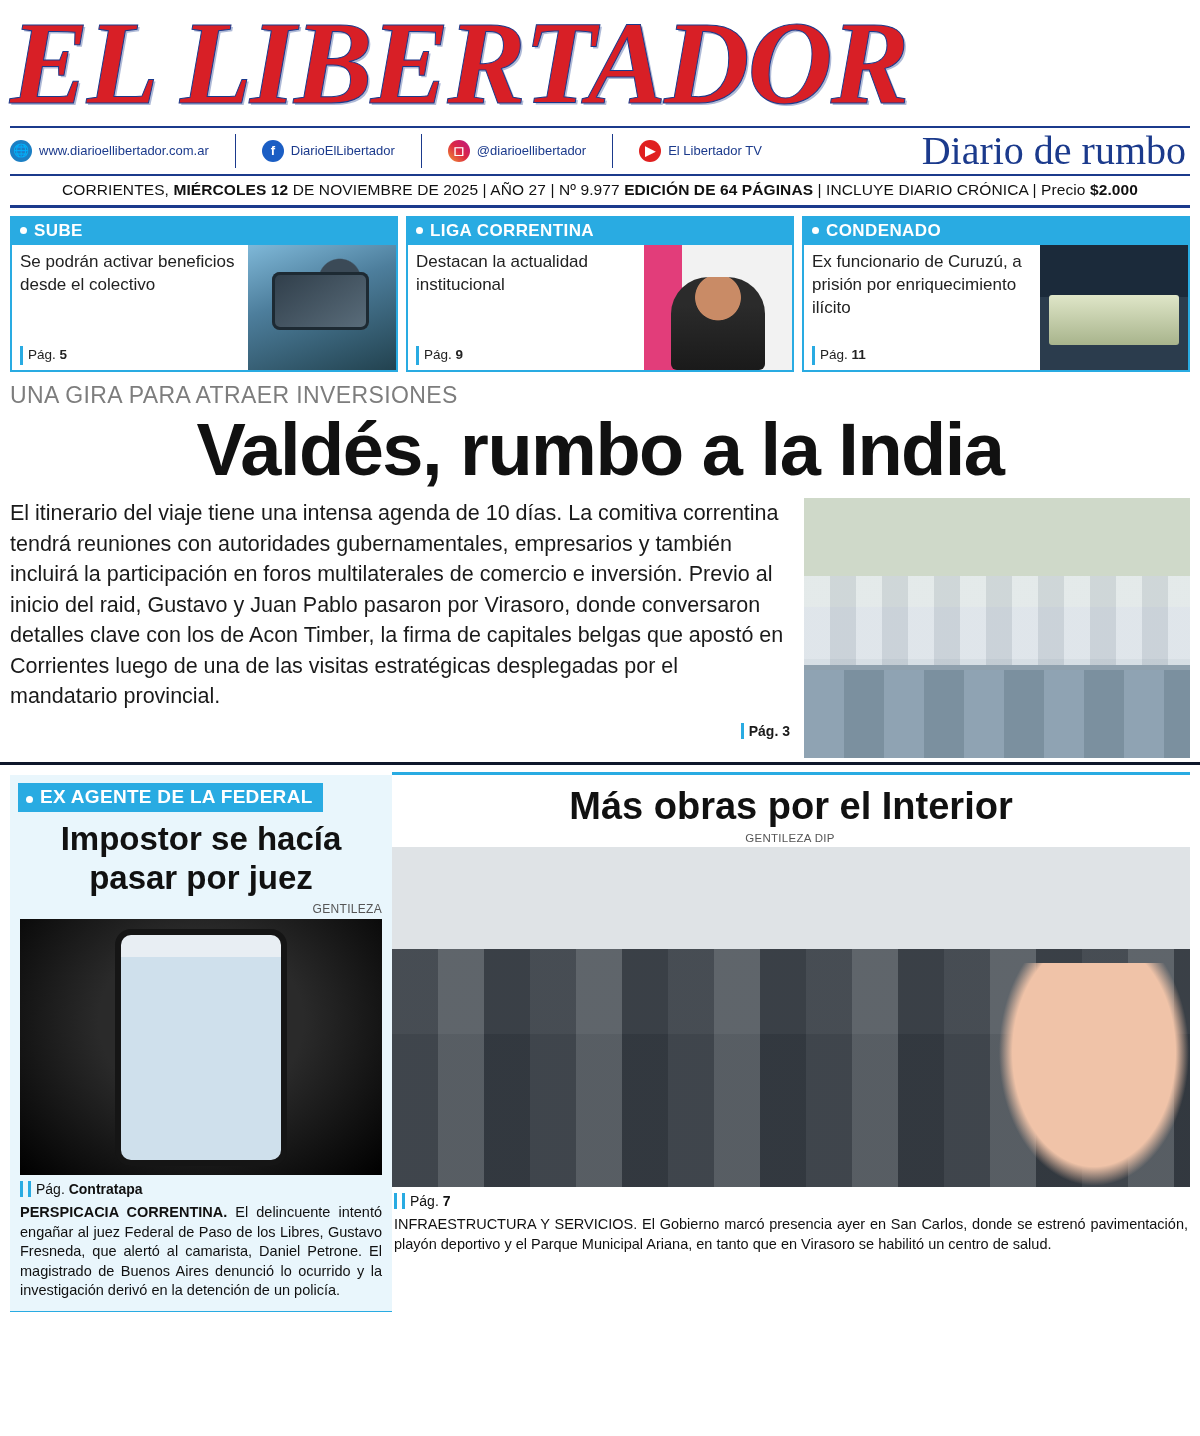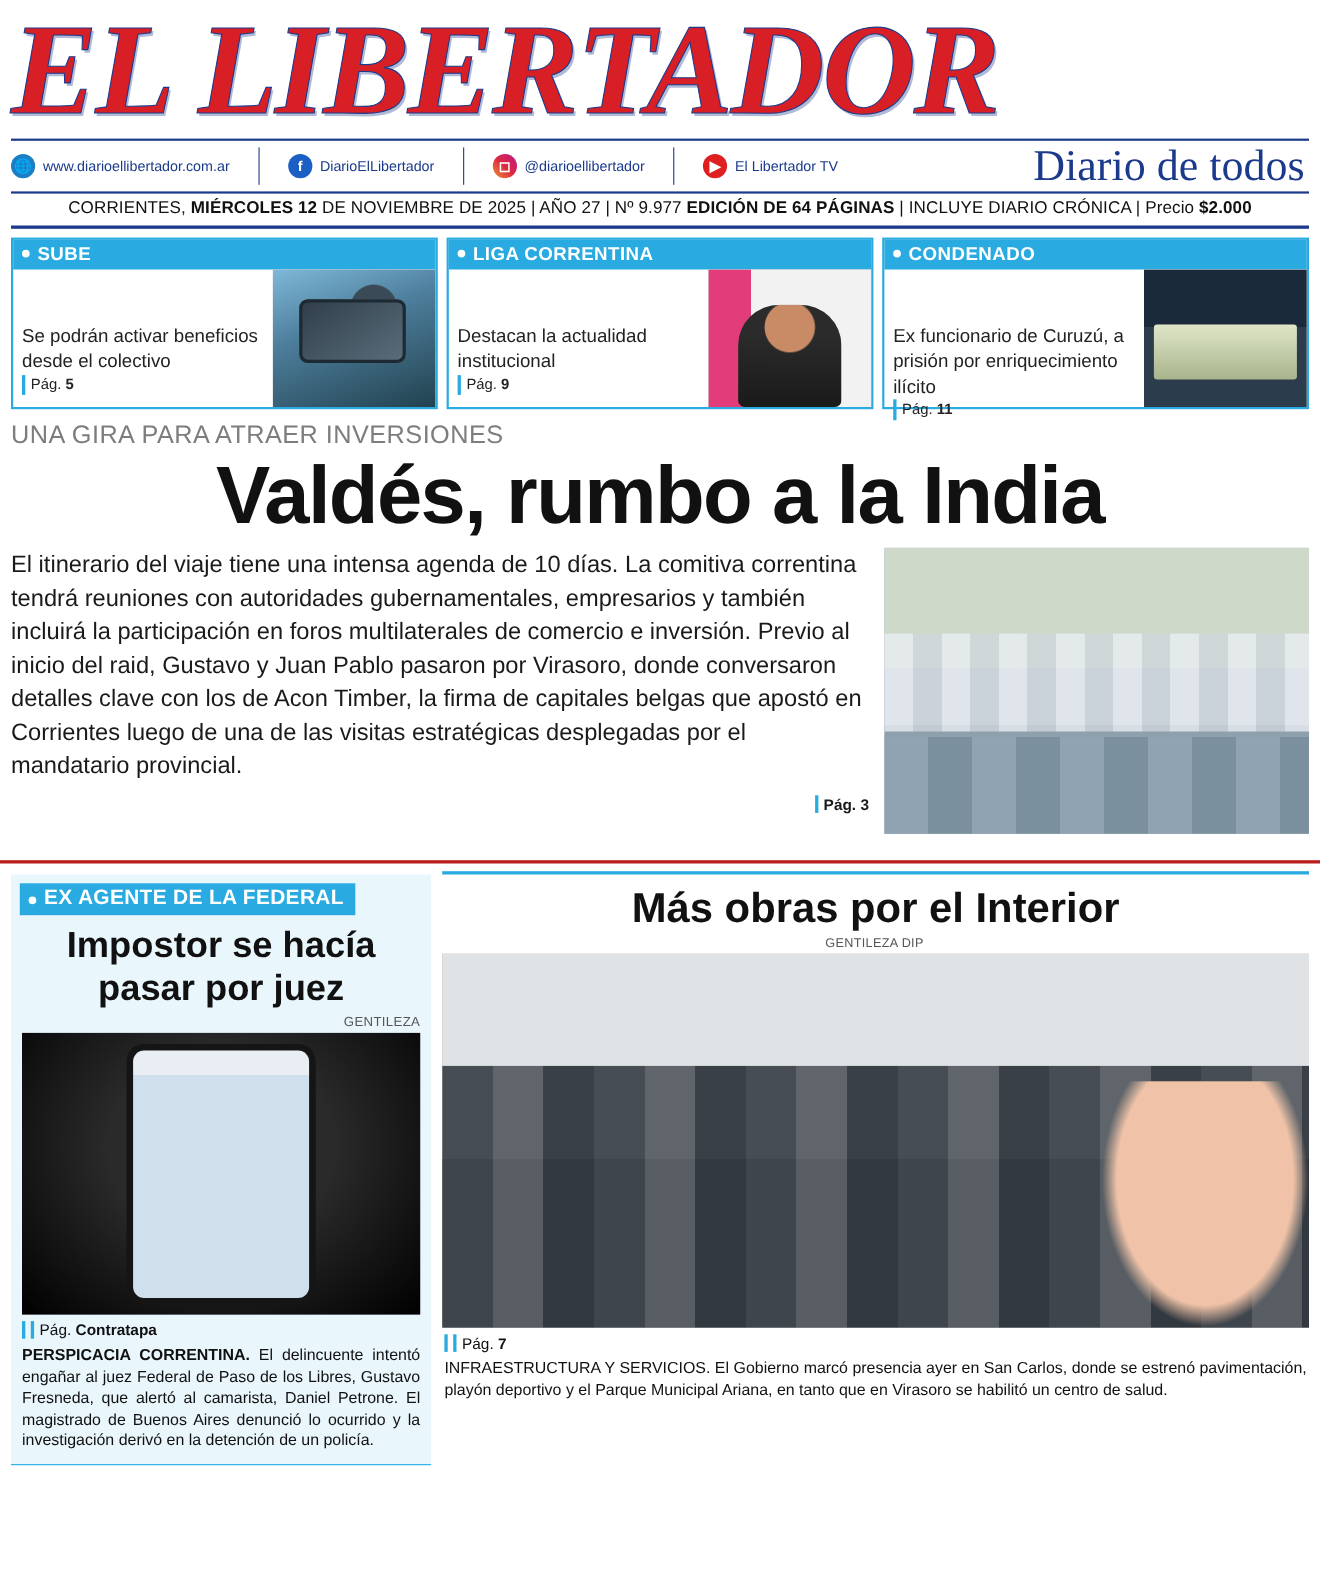--- a/index.html
+++ b/index.html
@@ -138,27 +138,27 @@
   }
   .teaser-text {
     flex: 1;
     padding: 6px 6px 0 8px;
     font-size: 17px;
     line-height: 1.35;
     color: #222;
     display: flex;
     flex-direction: column;
   }
-  .teaser-text .copy { flex: 1; margin-top: 44px; }
+  .teaser-text .copy { flex: 1; }
   .pag {
     font-size: 13.5px;
     color: #222;
     border-left: 3px solid #29abe2;
     padding-left: 5px;
-    margin: 0 0 22px 0;
+    margin: 0 0 5px 0;
   }
   .pag b { font-weight: bold; }
   .teaser-img {
     width: 148px;
     flex: none;
     margin: 0;
     background: #bbb;
     position: relative;
     overflow: hidden;
   }
@@ -264,24 +264,24 @@
     content: "";
     position: absolute;
     left: 0; bottom: 0;
     width: 100%; height: 34%;
     background: repeating-linear-gradient(90deg,#8fa3b3 0 40px,#7b909f 40px 80px);
   }
 
   
   .bottom {
     display: flex;
-    gap: 10px;
+    gap: 0;
     padding: 10px 10px 0 10px;
-    border-top: 3px solid #b91c1c;
-    margin-top: 24px;
+    border-top: 3px solid #0f172a;
+    margin-top: 4px;
   }
   .col-left {
     width: 382px;
     flex: none;
     background: #e9f6fc;
     border-bottom: 1px solid #29abe2;
     box-sizing: border-box;
     padding-bottom: 4px;
   }
   .ex-agente {
@@ -430,21 +430,21 @@
       <div class="social-sep"></div>
       <div class="social-item">
         <span class="ico ico-ig">◻</span>
         <span>@diarioellibertador</span>
       </div>
       <div class="social-sep"></div>
       <div class="social-item">
         <span class="ico ico-yt">▶</span>
         <span>El Libertador TV</span>
       </div>
-      <div class="tagline">Diario de todos</div>
+      <div class="tagline">Diario de rumbo</div>
     </div>
 
     <div class="dateline">
       <span>CORRIENTES, </span><b>MIÉRCOLES 12</b><span> DE NOVIEMBRE DE 2025 | AÑO 27 | Nº 9.977 </span><b>EDICIÓN DE 64 PÁGINAS</b><span> | INCLUYE DIARIO CRÓNICA | Precio </span><b>$2.000</b>
     </div>
   </div>
 
   <div class="teasers">
 
     <div class="teaser">

